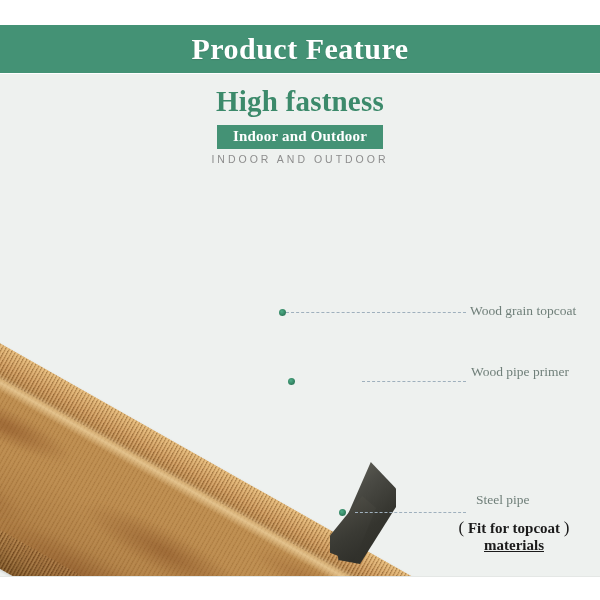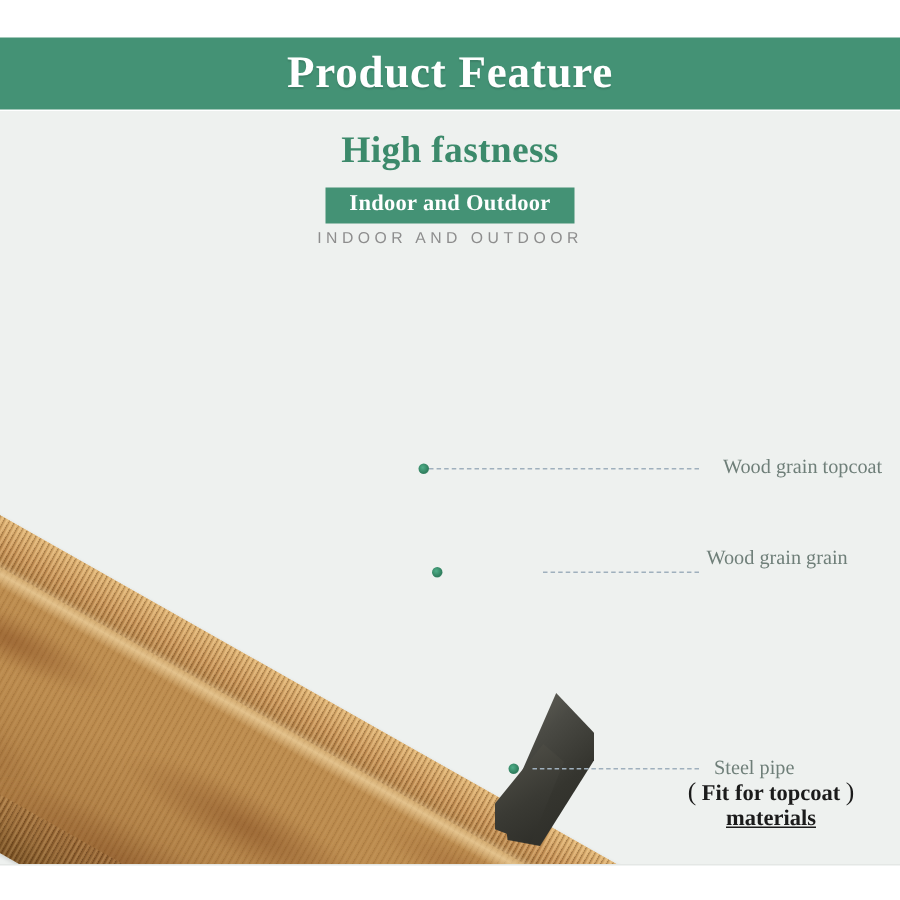--- a/index.html
+++ b/index.html
@@ -66,21 +66,21 @@
   .subtitle-block {
     position: absolute;
     left: 0; top: 86px;
     width: 600px;
     text-align: center;
   }
   .subtitle-main {
     color: #3c8a6b;
     font-family: "Liberation Serif", serif;
     font-weight: bold;
-    font-size: 25px;
+    font-size: 29px;
     line-height: 30px;
     letter-spacing: 0.2px;
   }
   .tag-box {
     display: inline-block;
     margin-top: 9px;
     background: #449275;
     color: #ffffff;
     font-family: "Liberation Serif", serif;
     font-weight: bold;
@@ -301,29 +301,29 @@
       <div class="knot k6"></div>
       <div class="board-botband"></div>
     </div>
   </div>
 
   <div class="steel-edge"></div>
   <div class="steel-edge2"></div>
 
   <div class="dot" style="left:279px; top:309px;"></div>
   <div class="leader" style="left:286px; top:312px; width:180px;"></div>
-  <div class="callout" style="left:470px; top:303px;margin-left:12px;">Wood grain topcoat</div>
+  <div class="callout" style="left:470px; top:303px;">Wood grain topcoat</div>
 
   <div class="dot" style="left:288px; top:378px;"></div>
   <div class="leader" style="left:362px; top:381px; width:104px;"></div>
-  <div class="callout" style="left:471px; top:364px;">Wood grain grain</div>
+  <div class="callout" style="left:471px; top:364px;">Wood pipe primer</div>
 
   <div class="dot" style="left:339px; top:509px;"></div>
   <div class="leader" style="left:355px; top:512px; width:111px;"></div>
-  <div class="callout" style="left:476px; top:504px;">Steel pipe</div>
+  <div class="callout" style="left:476px; top:492px;">Steel pipe</div>
 
   <div class="note">
     <span class="note-l1">
       <span class="paren">(</span>
       <span>Fit for topcoat</span>
       <span class="paren">)</span>
     </span>
     <span class="note-l2">materials</span>
   </div>
 

